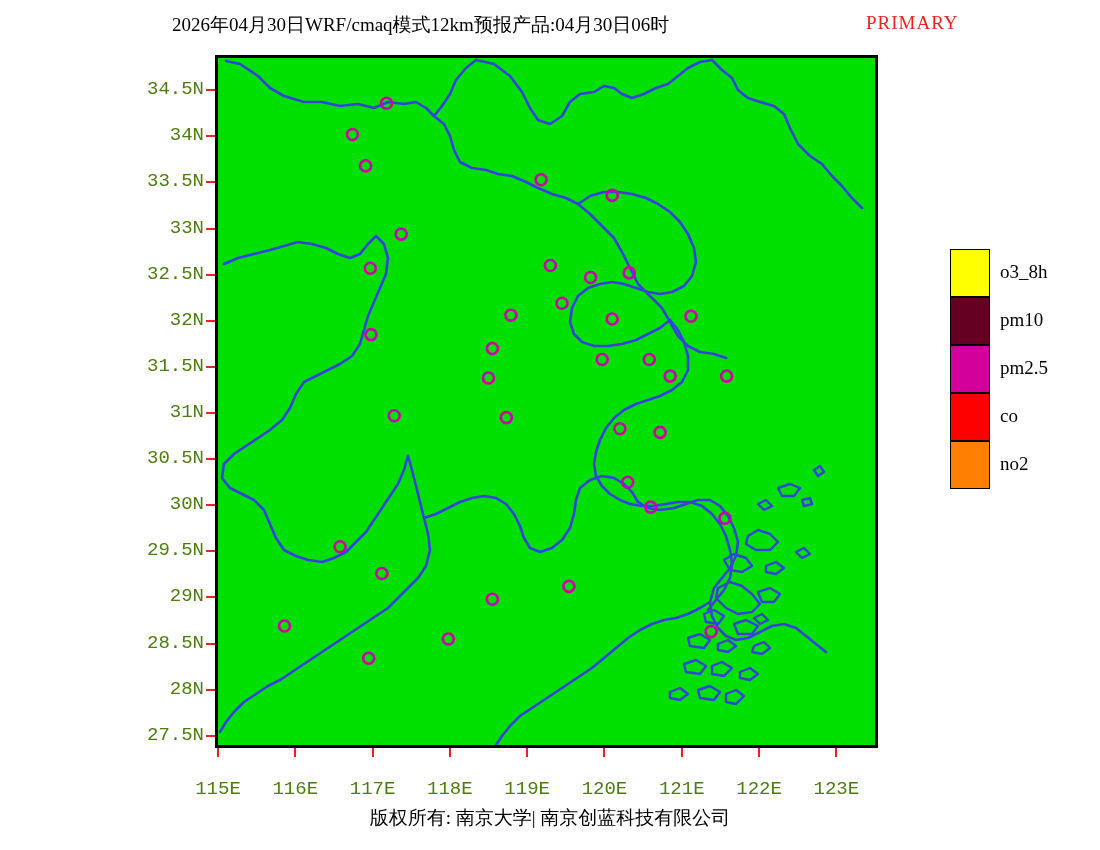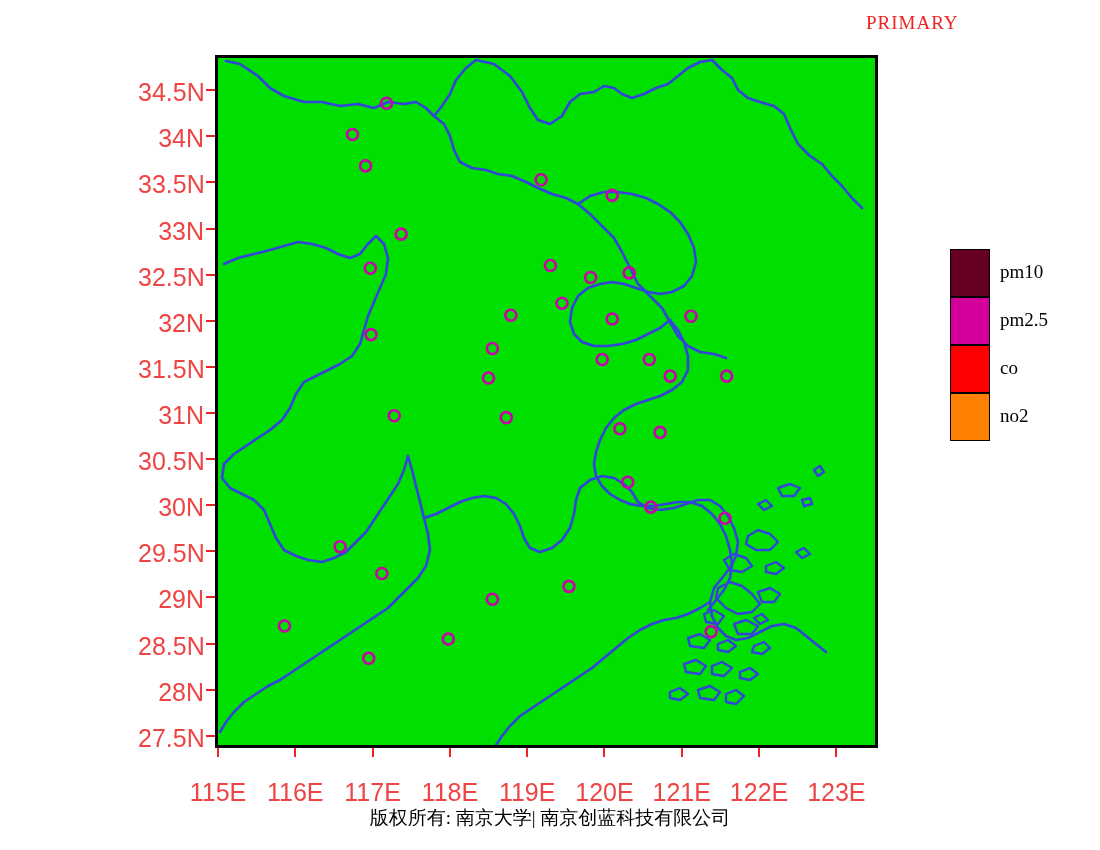--- a/index.html
+++ b/index.html
@@ -16,42 +16,43 @@
   
   #plot-frame{position:absolute;left:215px;top:55px;width:663px;height:693px;
               border:3px solid #000000;box-sizing:border-box;background:#00e000;
               overflow:hidden;}
   #map-svg{position:absolute;left:0;top:0;width:657px;height:687px;display:block;}
 
   
   .tick{position:absolute;background:#ee2222;}
   .tick-y{width:9px;height:2px;left:206px;}
   .tick-x{height:9px;width:2px;top:748px;}
-  .lab{position:absolute;color:#ef4444;font-size:25px;white-space:nowrap;
-       font-family:Liberation Sans, sans-serif;}
+  .lab{position:absolute;color:#4d7c0f;font-size:19px;white-space:nowrap;
+       font-family:Liberation Mono, monospace;}
   .lab-y{text-align:right;width:66px;left:138px;}
   .lab-x{text-align:center;width:80px;top:778px;}
 
   
   #legend{position:absolute;left:950px;top:249px;width:140px;}
   .legend-row{position:relative;height:48px;}
   .legend-swatch{position:absolute;left:0;top:0;width:40px;height:48px;
                  border:1.5px solid #000000;box-sizing:border-box;}
   .legend-label{position:absolute;left:50px;top:12px;font-size:19px;color:#000000;
                 white-space:nowrap;font-family:"Liberation Serif","DejaVu Serif",serif;}
 
   
   #footer{position:absolute;left:0;top:805px;width:1100px;text-align:center;
           font-size:19px;color:#000000;}
   #footer span{display:inline-block;}
 </style>
 </head>
 <body>
 
 <div id="title-bar">
+  <div id="title-main">2026年04月30日WRF/cmaq模式12km预报产品:04月30日06时</div>
   <div id="title-primary">PRIMARY</div>
 </div>
 
 <div id="plot-frame">
   <svg id="map-svg" viewBox="0 0 657 687" preserveAspectRatio="none">
 
     <g fill="none" stroke="#3344dd" stroke-width="2.6" stroke-linejoin="round" stroke-linecap="round">
 
       <path d="M8,3 L22,6 L40,18 L52,30 L66,38 L86,44 L104,44 L122,48 L140,46
                L156,50 L170,44 L186,46 L198,44 L208,50 L216,58 L224,48 L232,36
@@ -227,20 +228,24 @@
     <div class="tick tick-x" style="left: 680.765px;"></div>
     <div class="lab lab-x" style="left: 641.765px;">121E</div>
     <div class="tick tick-x" style="left: 758.059px;"></div>
     <div class="lab lab-x" style="left: 719.059px;">122E</div>
     <div class="tick tick-x" style="left: 835.353px;"></div>
     <div class="lab lab-x" style="left: 796.353px;">123E</div>
   </div>
 
 <div id="legend">
     <div class="legend-row">
+      <div class="legend-swatch" style="background: rgb(255, 255, 0);"></div>
+      <div class="legend-label">o3_8h</div>
+    </div>
+    <div class="legend-row">
       <div class="legend-swatch" style="background: rgb(102, 0, 34); border-top-width: 0.75px;"></div>
       <div class="legend-label">pm10</div>
     </div>
     <div class="legend-row">
       <div class="legend-swatch" style="background: rgb(212, 0, 155); border-top-width: 0.75px;"></div>
       <div class="legend-label">pm2.5</div>
     </div>
     <div class="legend-row">
       <div class="legend-swatch" style="background: rgb(255, 0, 0); border-top-width: 0.75px;"></div>
       <div class="legend-label">co</div>

